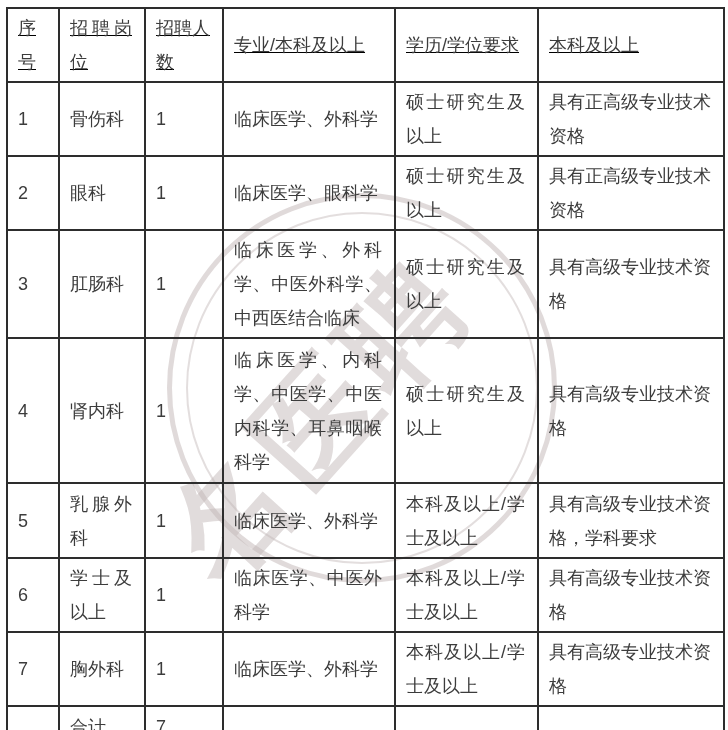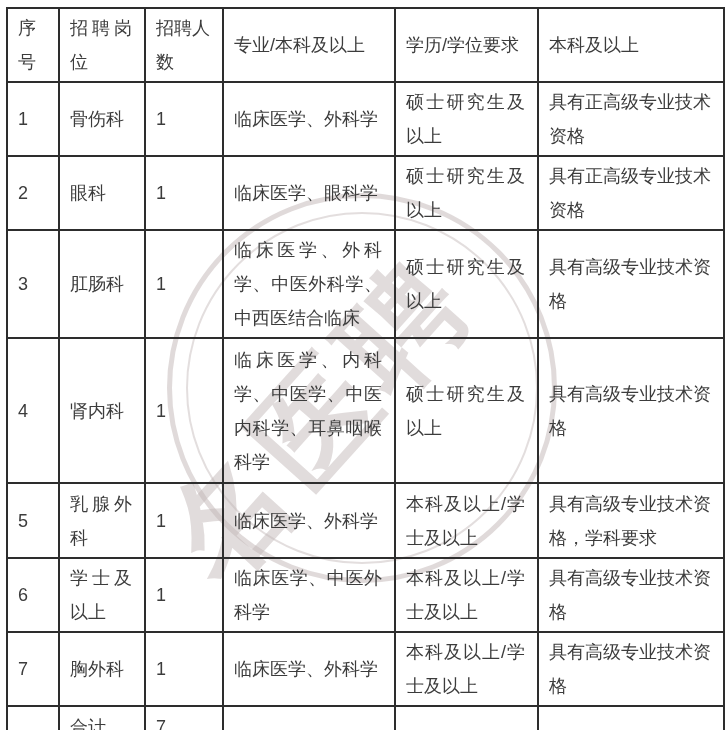--- a/index.html
+++ b/index.html
@@ -74,21 +74,21 @@
     text-justify: inter-character;
     overflow-wrap: break-word;
     background: transparent;
   }
   col.c-index     { width: 52px;  }
   col.c-position  { width: 86px;  }
   col.c-count     { width: 78px;  }
   col.c-major     { width: 172px; }
   col.c-education { width: 143px; }
   col.c-other     { width: 186px; }
-  tr.rh { height: 73px;  }
+  tr.rh { height: 73px; text-decoration: underline;  }
   tr.r0 { height: 70px;  }
   tr.r1 { height: 72px;  }
   tr.r2 { height: 98px;  }
   tr.r3 { height: 145px; }
   tr.r4 { height: 75px;  }
   tr.r5 { height: 72px;  }
   tr.r6 { height: 70px;  }
   tr.rt { height: 42px;  }
 </style>
 </head>

